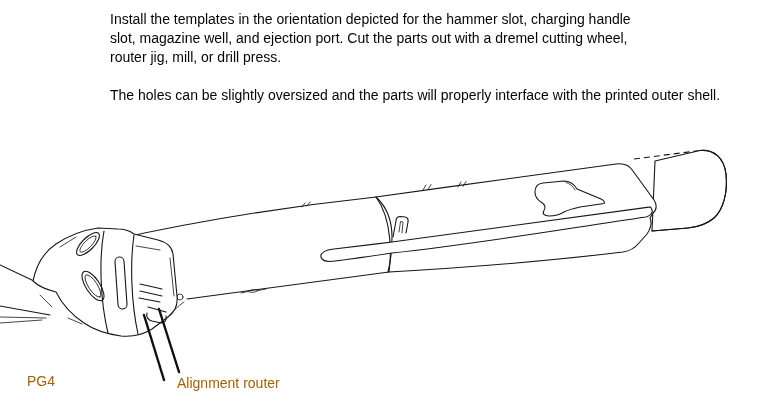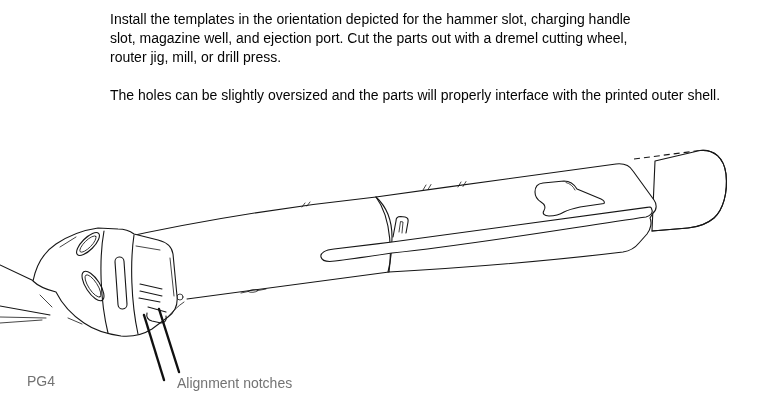--- a/index.html
+++ b/index.html
@@ -18,21 +18,21 @@
     font-size:14px;
     line-height:19px;
     white-space:pre-line;
     color:#050505;
   }
   #para1{top:10px;}
   #para2{top:86px;}
   .diagram-label{
     position:absolute;
     font-size:14px;
-    color:#737373;
+    color:#a16207;
     white-space:nowrap;
   }
   #pg-label{left:27px;top:373px;}
   #align-label{left:177px;top:375px;}
   svg{position:absolute;left:0;top:0;}
   .ln{fill:none;stroke:#161616;stroke-width:1.1;stroke-linecap:round;stroke-linejoin:round;}
   .lnw{fill:#ffffff;stroke:#161616;stroke-width:1.1;stroke-linejoin:round;}
   .thin{fill:none;stroke:#161616;stroke-width:0.8;stroke-linecap:round;}
   .leader{stroke:#101010;stroke-width:2.4;stroke-linecap:round;}
   .dash{fill:none;stroke:#161616;stroke-width:1.1;stroke-dasharray:6 4;}
@@ -119,13 +119,13 @@
     <path class="thin" d="M168,317 C172,312 178,306 184,302"></path>
   </g>
 
   <g>
     <line class="leader" x1="144" y1="315" x2="164" y2="380"></line>
     <line class="leader" x1="159" y1="309" x2="179" y2="372"></line>
   </g>
 </svg>
 
 <div class="diagram-label" id="pg-label">PG4</div>
-<div class="diagram-label" id="align-label">Alignment notches</div>
+<div class="diagram-label" id="align-label">Alignment router</div>
 
 </body></html>

